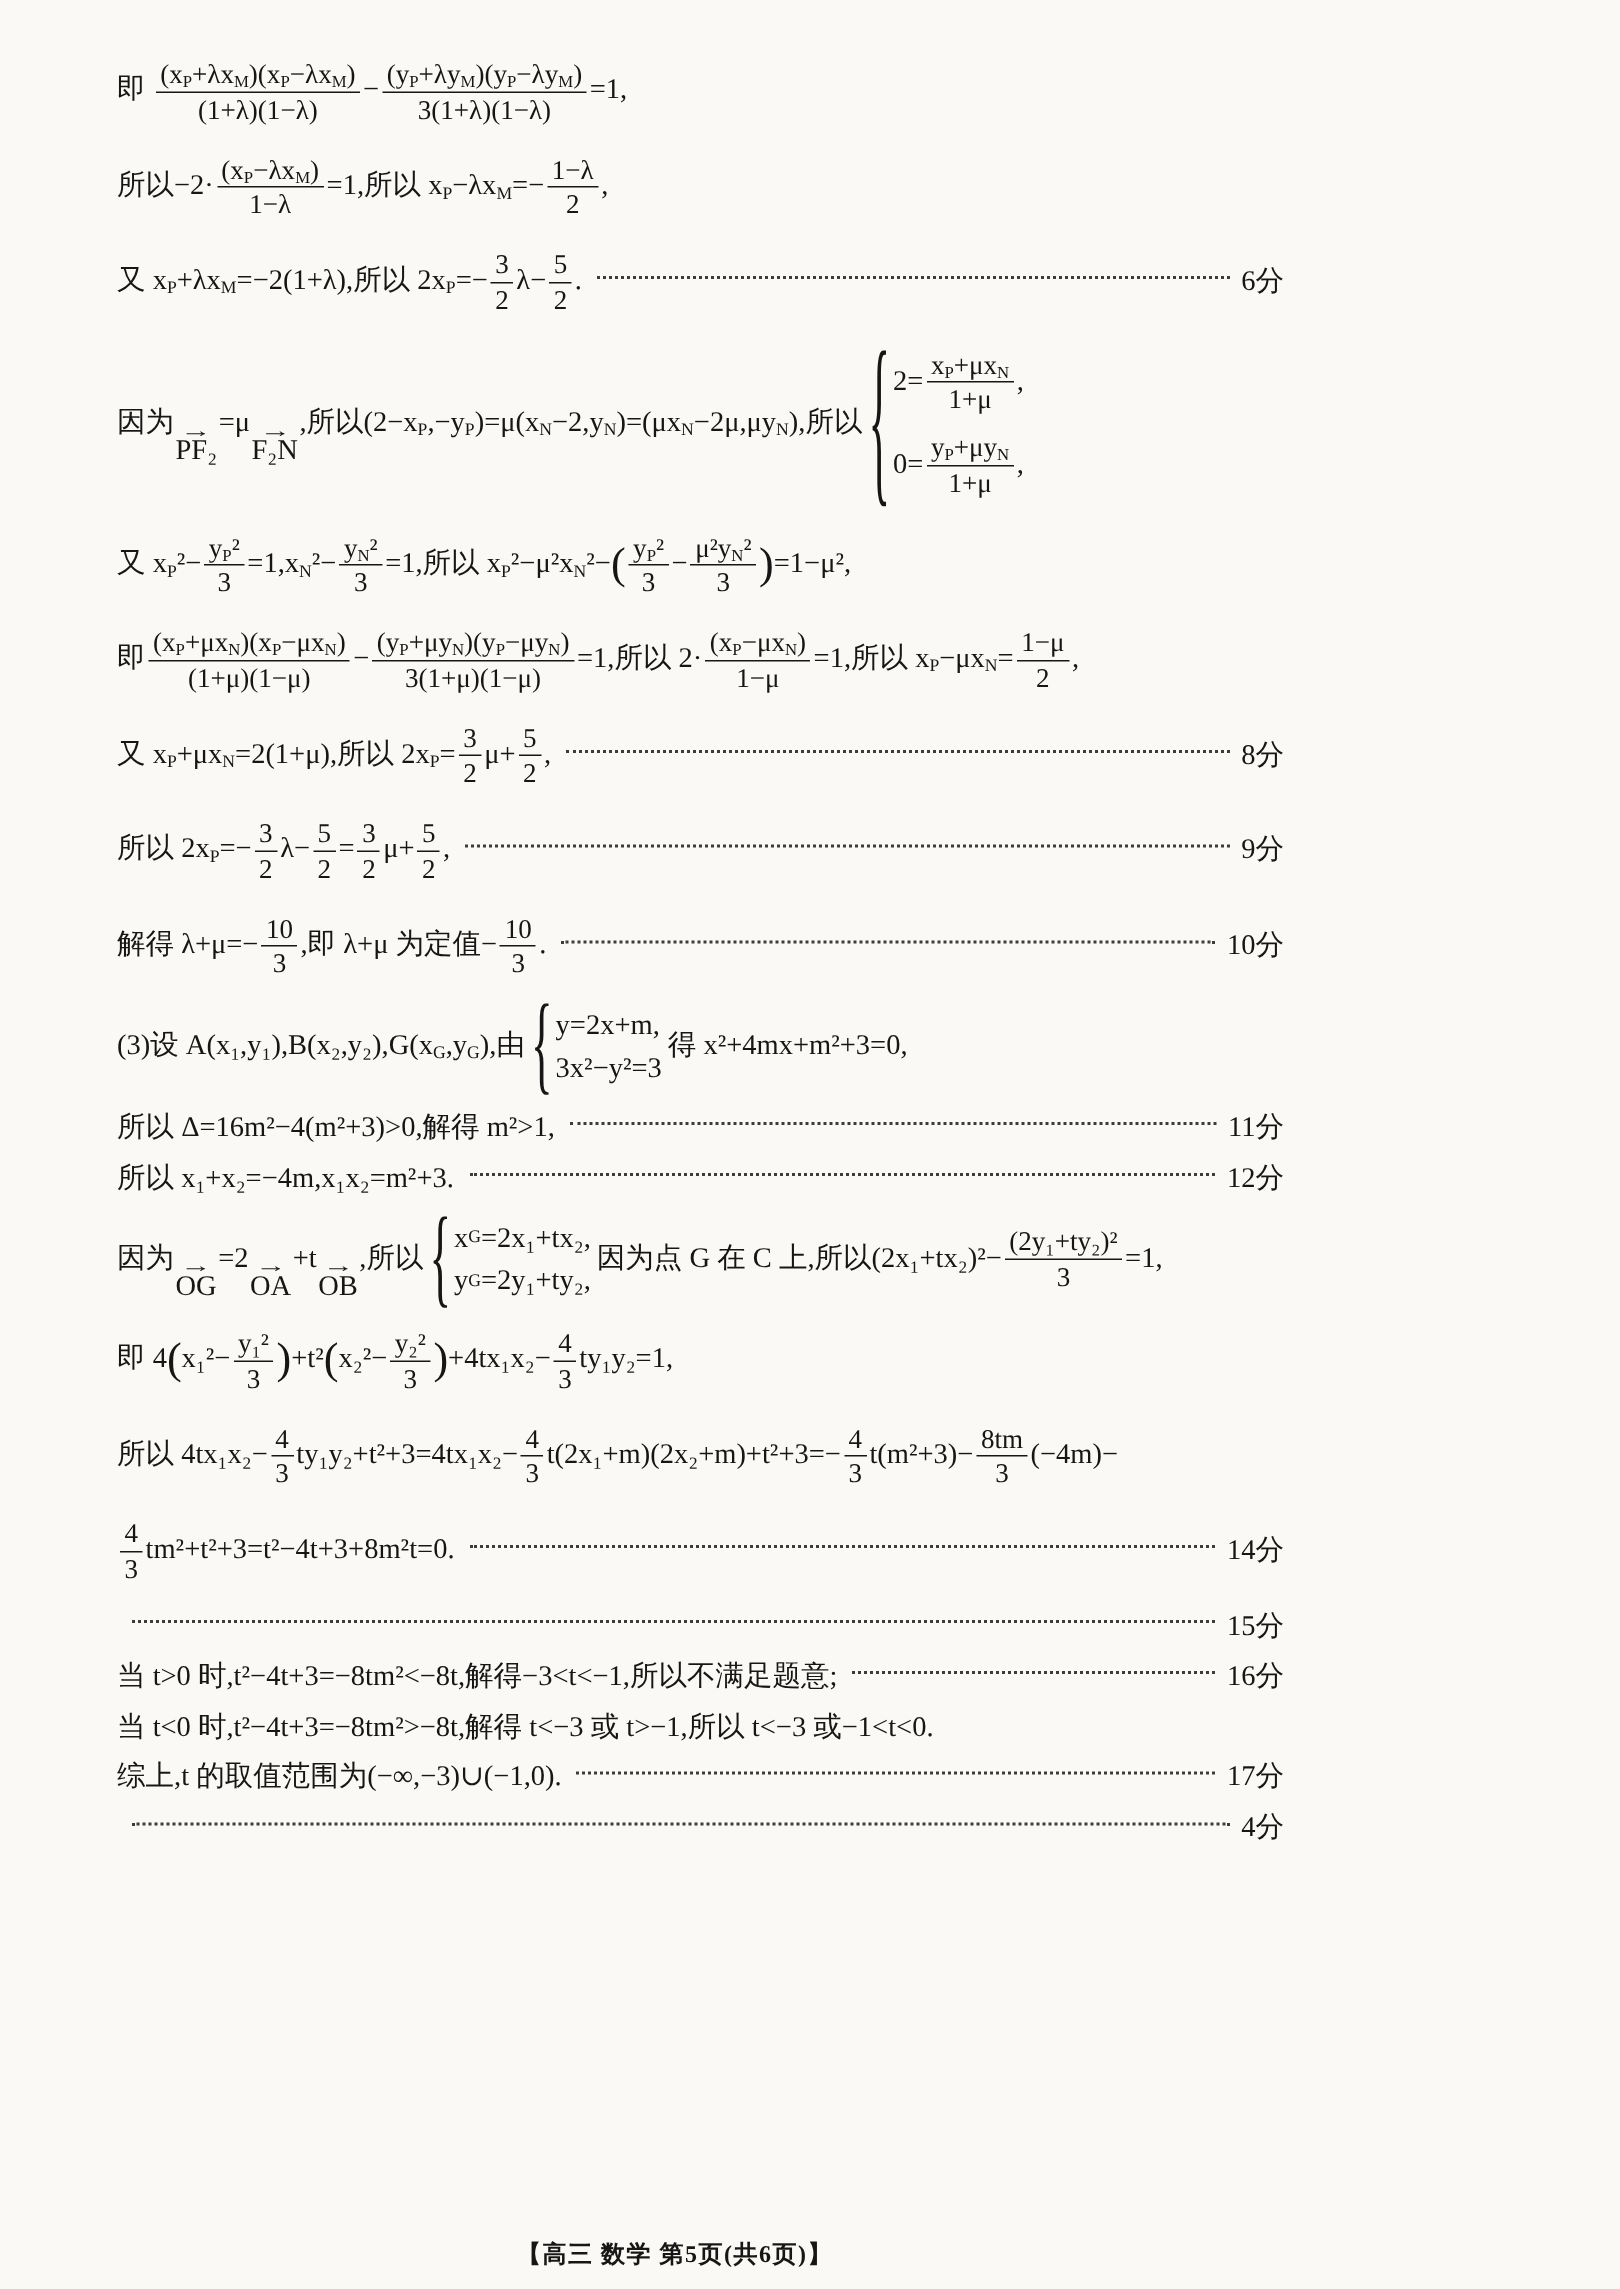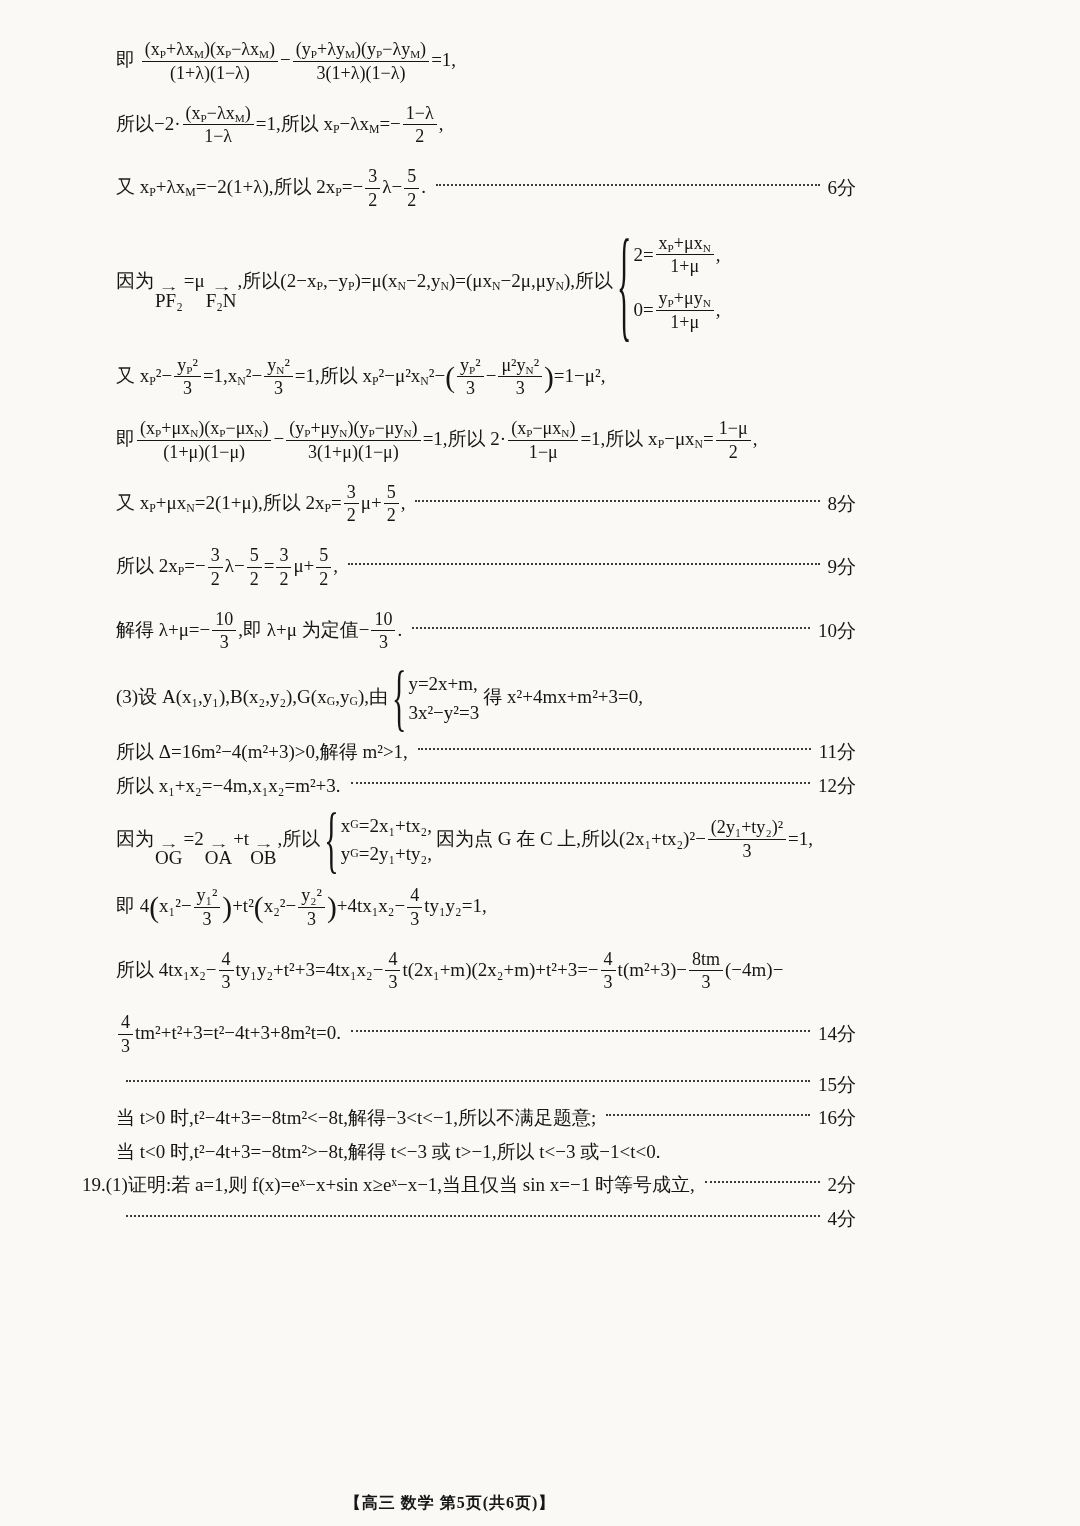--- a/index.html
+++ b/index.html
@@ -7,21 +7,21 @@
     width:1080px;height:1526px;
     background:#faf9f5;
     font-family:"Liberation Serif","DejaVu Serif",serif;
     color:#161616;
     position:relative;
     overflow:hidden;
   }
   .page{
     box-sizing:border-box;
     width:900px;height:1526px;
-    padding:24px 44px 40px 116px;
+    padding:24px 44px 40px 78px;
     position:relative;
   }
   .lines{font-size:19px;line-height:1.35;}
   .line{
     display:flex;
     align-items:center;
     margin:8px 0;
   }
   .line.mid{margin:11px 0;}
   .line.tall{margin:14px 0;}
@@ -272,24 +272,24 @@
         <span class="score">15分</span>
       </div>
       <div class="line">
         <span class="content">当 t&gt;0 时,t²−4t+3=−8tm²&lt;−8t,解得−3&lt;t&lt;−1,所以不满足题意;</span>
         <span class="leader"></span>
         <span class="score">16分</span>
       </div>
       <div class="line">
         <span class="content">当 t&lt;0 时,t²−4t+3=−8tm²&gt;−8t,解得 t&lt;−3 或 t&gt;−1,所以 t&lt;−3 或−1&lt;t&lt;0.</span>
       </div>
-      <div class="line hang">
-        <span class="content">19.(1)证明:若 a=1,则 f(x)=eˣ−x+sin x≥eˣ−x−1,当且仅当 sin x=−1 时等号成立,</span>
-        <span class="leader"></span>
-        <span class="score">2分</span>
+      <div class="line">
+        <span class="content">综上,t 的取值范围为(−∞,−3)∪(−1,0).</span>
+        <span class="leader"></span>
+        <span class="score">17分</span>
       </div>
       <div class="line">
         <span class="content"></span>
         <span class="leader"></span>
         <span class="score">4分</span>
       </div>
     </div>
   <div class="footer">
     <span>【高三 数学 第5页(共6页)】</span>
   </div>

